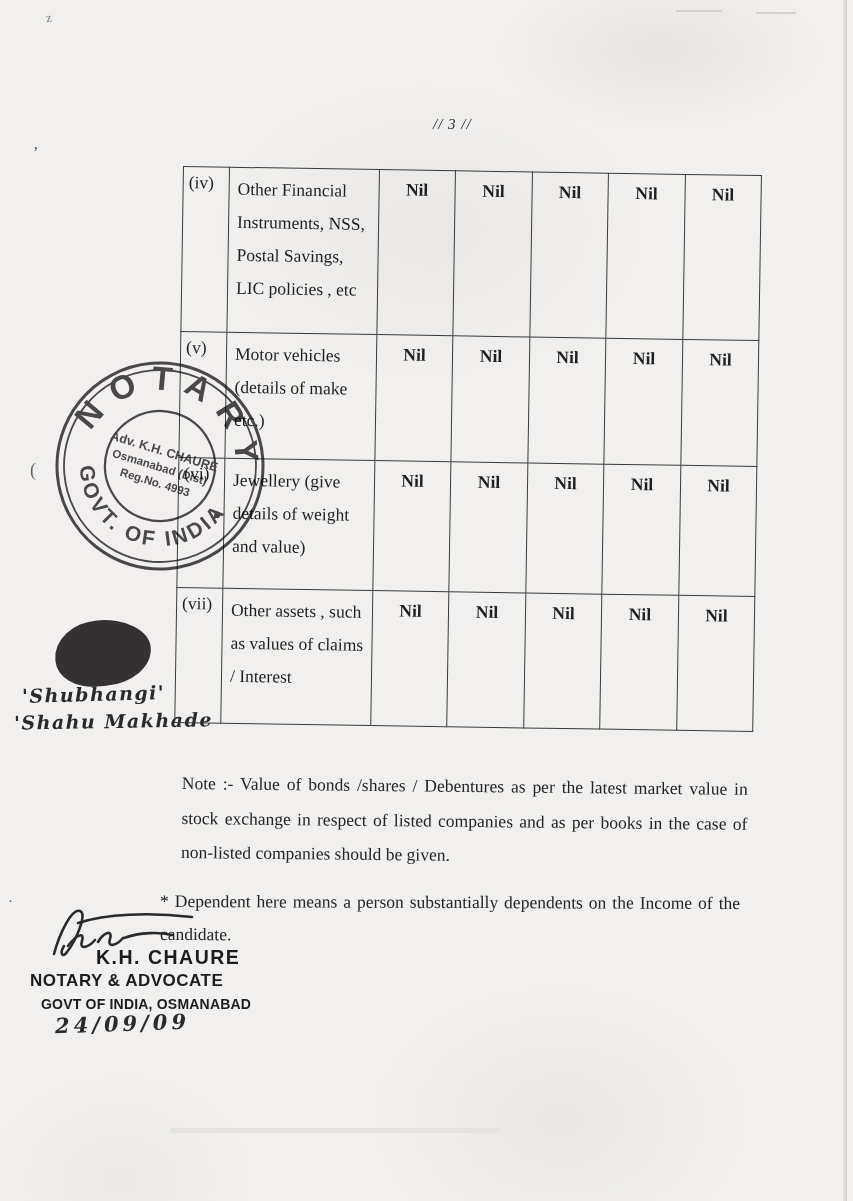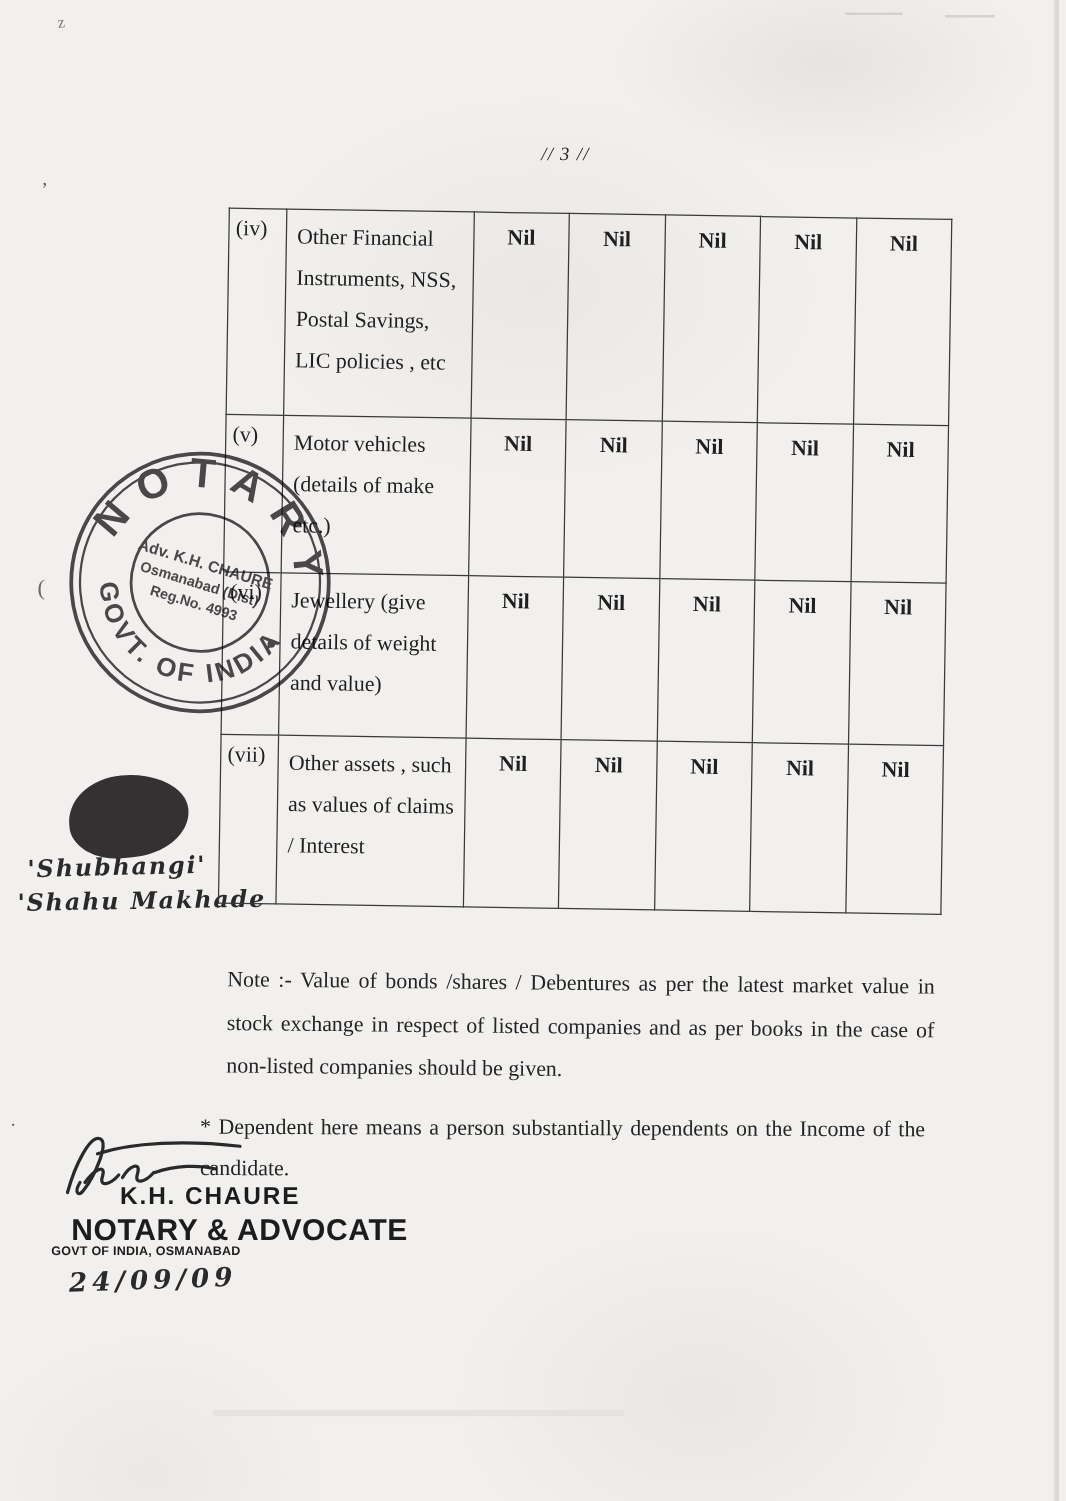--- a/index.html
+++ b/index.html
@@ -32,22 +32,22 @@
   .stamp .ring{stroke:#2e2b2c;fill:none;}
   
   .blob{left:55px;top:620px;width:96px;height:66px;background:#343132;border-radius:54% 62% 58% 48% / 62% 55% 60% 50%;transform:rotate(-5deg);z-index:2;}
   .hand{font-family:"DejaVu Serif",serif;font-style:italic;font-weight:600;color:#2b2a2a;}
   .hw1{left:22px;top:683px;font-size:19px;letter-spacing:1.5px;transform:rotate(-1.5deg);}
   .hw2{left:14px;top:710px;font-size:19px;letter-spacing:1.5px;transform:rotate(-1deg);}
   .hw-date{left:55px;top:1011px;font-size:21px;letter-spacing:4px;transform:rotate(-2deg);}
   
   .sans{font-family:"Liberation Sans",sans-serif;font-weight:bold;color:#1c1c1c;}
   .nb-name{left:96px;top:946px;font-size:19.5px;letter-spacing:1.5px;}
-  .nb-title{left:57px;top:971px;font-size:24px;letter-spacing:.5px;}
-  .nb-dept{left:41px;top:996px;font-size:10px;letter-spacing:.2px;}
+  .nb-title{left:30px;top:971px;font-size:17px;letter-spacing:.5px;}
+  .nb-dept{left:41px;top:996px;font-size:14px;letter-spacing:.2px;}
   .sig{left:44px;top:902px;z-index:4;}
   
   .edge-right{left:843px;top:0;width:4px;height:1201px;background:linear-gradient(to right,#dedddb,#cfcecc);opacity:.8;}
   .mark{color:#7d7d7d;font-size:13px;}
   .m1{left:46px;top:10px;transform:rotate(-8deg);}
   .m2{left:33px;top:144px;font-size:16px;color:#555;}
   .m3{left:30px;top:460px;font-size:18px;color:#666;}
   .m4{left:8px;top:893px;font-size:15px;color:#606060;}
   .m5{left:676px;top:10px;width:46px;height:2px;background:#d2d1cf;}
   .m6{left:756px;top:12px;width:40px;height:2px;background:#d4d3d1;}

